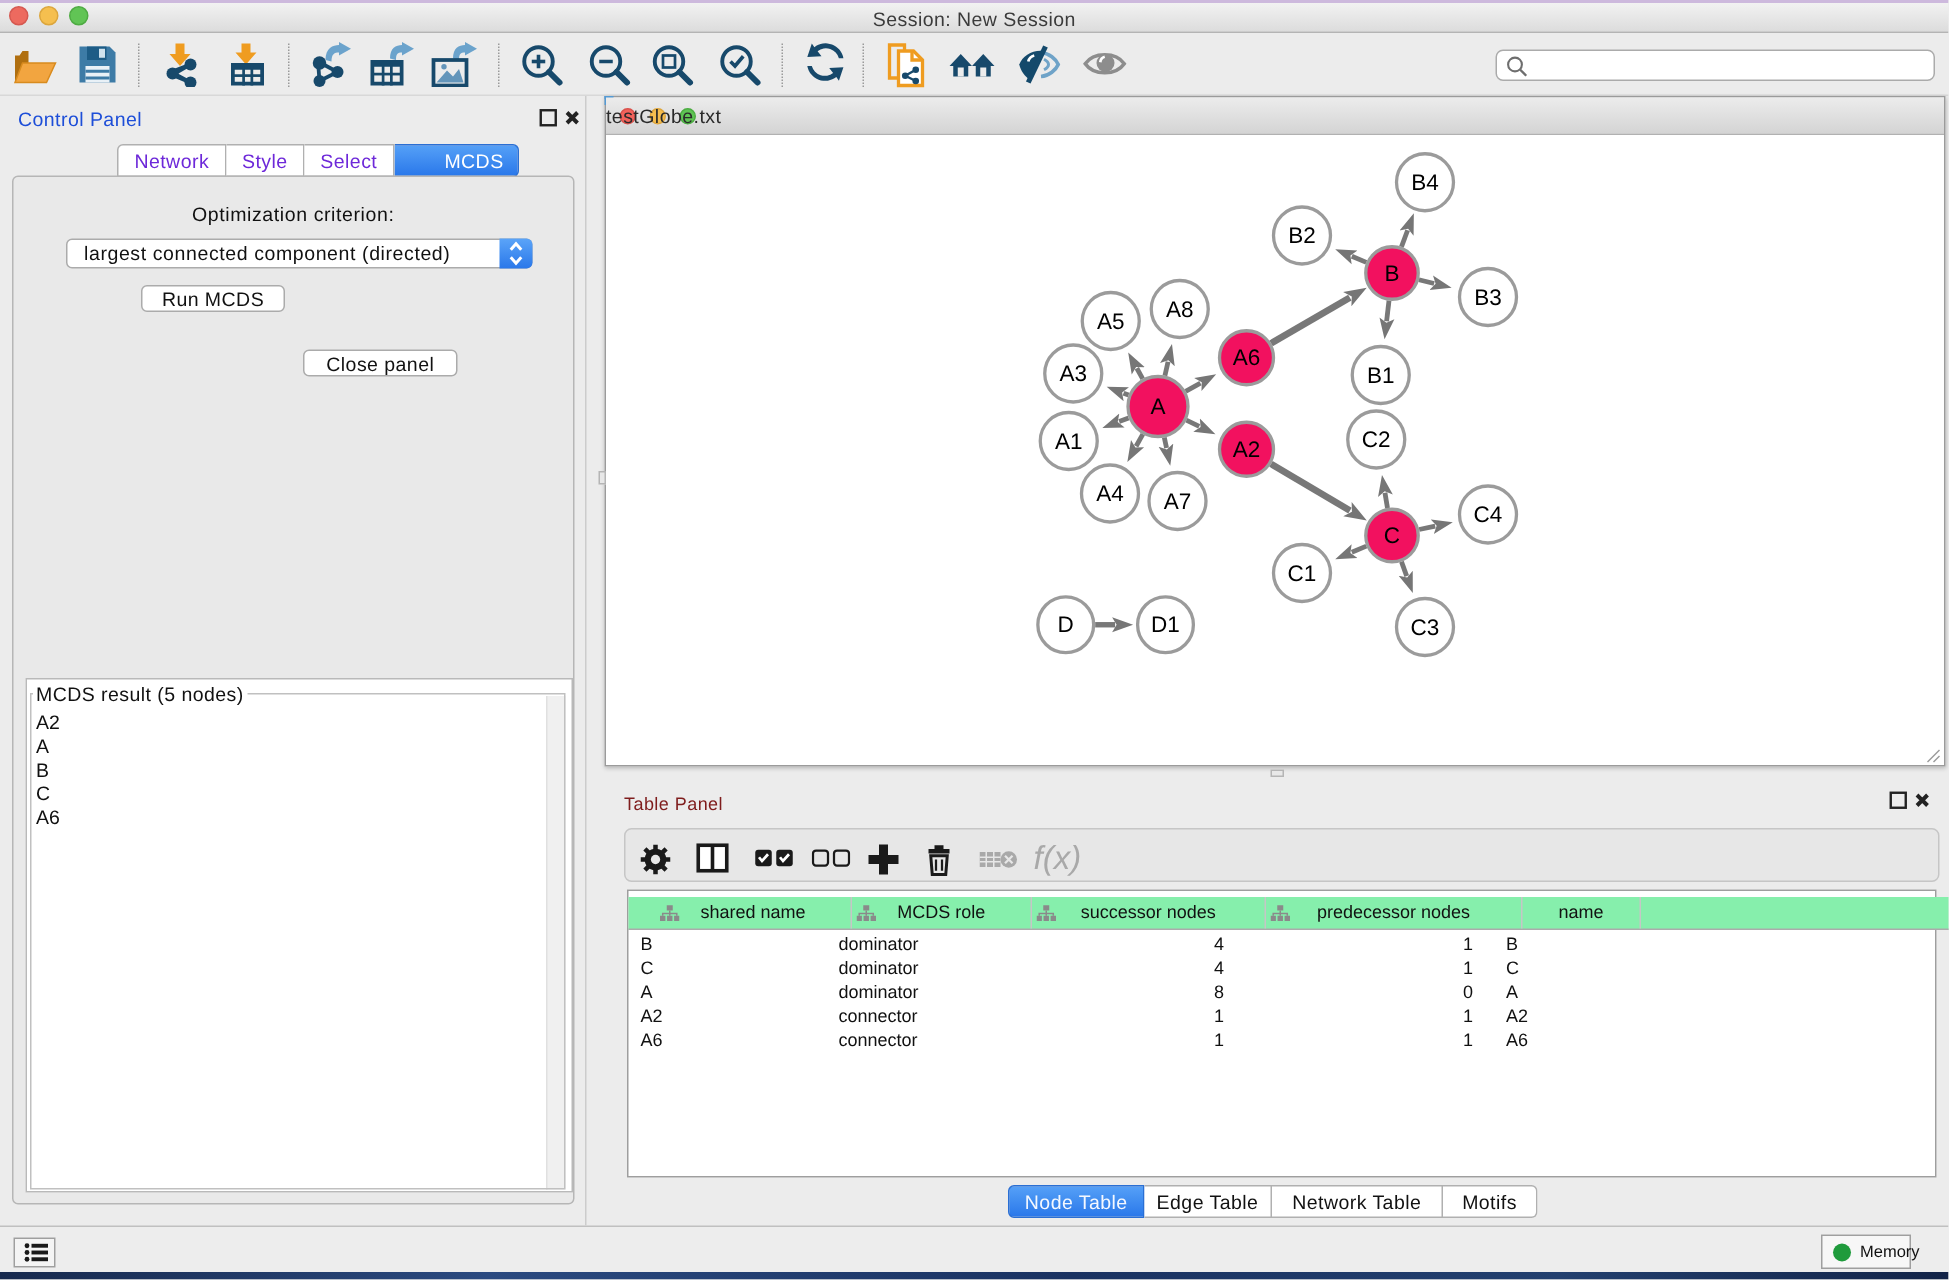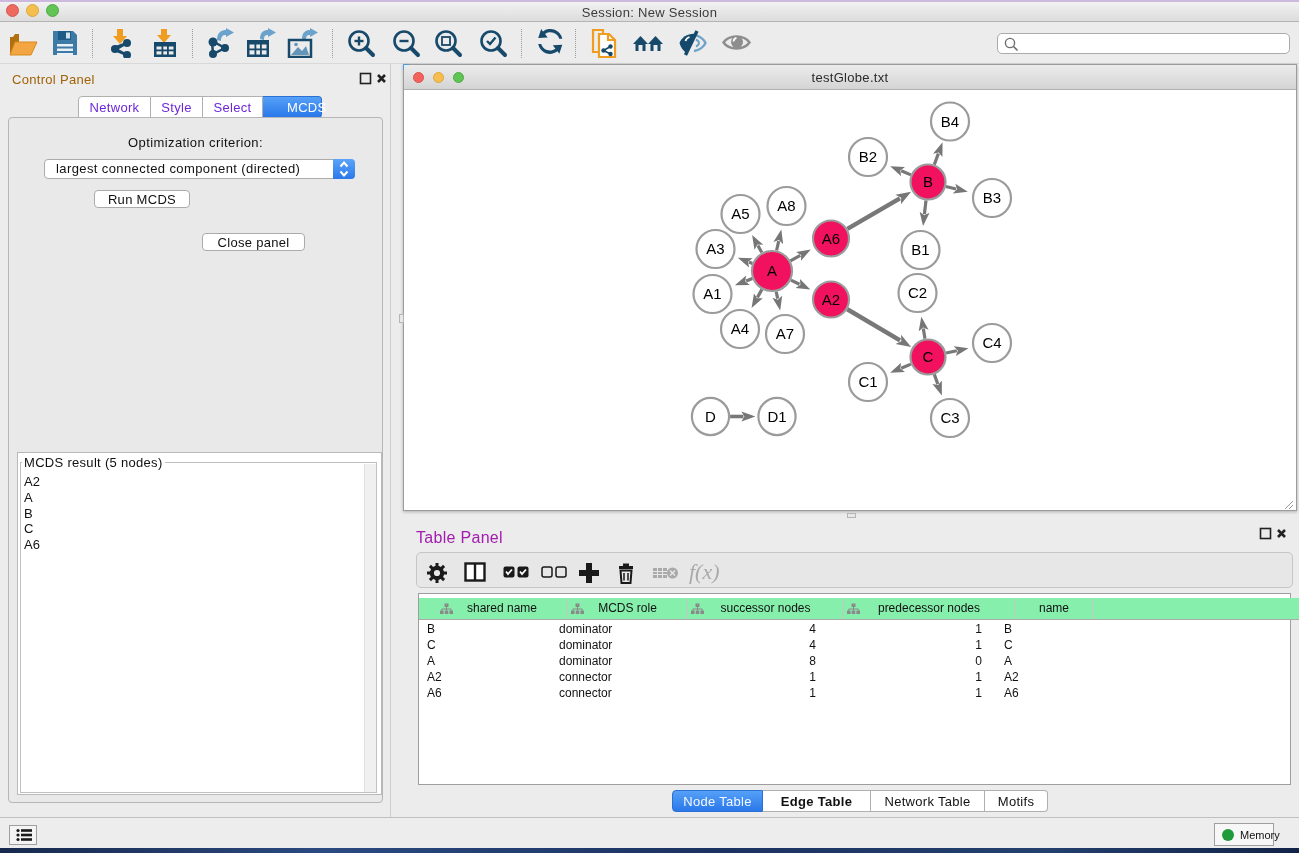--- a/index.html
+++ b/index.html
@@ -21,21 +21,21 @@
 #toolbar { left:0; top:22px; width:1299px; height:42px; background:#ececec; border-bottom:1px solid #d8d8d8; }
 .sep { top:7px; height:29px; width:0; border-left:1px dotted #9a9a9a; }
 .ticon { top:6px; }
 
 
 #search { left:997px; top:33px; width:293px; height:21px; background:#fff;
   border:1px solid #ababab; border-radius:5px; }
 
 
 #cpanel { left:0; top:64px; width:391px; height:753px; background:#ececec; border-right:1px solid #cccccc; }
-#cpanel .hdr { left:12px; top:8px; font-size:13px; color:#a16207; letter-spacing:0.3px; }
+#cpanel .hdr { left:12px; top:8px; font-size:13px; color:#1d4ed8; letter-spacing:0.3px; }
 .paneicons { top:8px; }
 #cp-tabs { top:32px; left:78px; height:22px; }
 .tab { float:left; height:22px; line-height:21px; font-size:13px; color:#6d28d9; letter-spacing:0.3px;
   background:#fff; border:1px solid #b0b0b0; border-left:none; text-align:center; }
 .tab.first { border-left:1px solid #b0b0b0; border-radius:4px 0 0 0; }
 .tab.sel { background:linear-gradient(#55a0f7,#2a78ea); color:#fff; border-color:#2a6fd4; border-radius:0 4px 4px 0; }
 #cp-content { left:8px; top:53px; width:375px; height:686px; background:#e9e9e9;
   border:1px solid #b6b6b6; border-radius:4px; }
 #optlabel { top:17px; letter-spacing:0.4px; width:100%; text-align:center; font-size:13px; color:#111; }
 #dropdown { left:35px; top:41px; width:311px; height:20px; background:#fff;
@@ -50,33 +50,33 @@
 #fieldset { left:2px; top:9px; width:357px; height:331px; border:1px solid #c0c0c0; }
 #fieldlabel { left:4px; top:2px; background:#fff; font-size:13px; color:#111; padding:0 2px; letter-spacing:0.3px; }
 #resultlist { left:6px; top:21px; font-size:13px; color:#111; line-height:15.8px; }
 #rscroll { right:4px; top:11px; width:13px; height:329px; background:#f0f0f0; border-left:1px solid #e0e0e0;}
 
 
 #netwin { left:403px; top:64px; width:894px; height:447px; background:#fff;
   border:1px solid #9b9b9b; box-shadow:0 1px 3px rgba(0,0,0,0.25); }
 #nettitle { left:0; top:0; width:100%; height:25px; background:linear-gradient(#ececec,#d4d4d4);
   border-bottom:1px solid #b1b1b1; }
-#nettitle .title { width:100%; text-align:center; top:5px; font-size:13px; color:#2a2a2a; letter-spacing:0.3px; }
+#nettitle .title { width:100%; text-align:left; top:5px; font-size:13px; color:#2a2a2a; letter-spacing:0.3px; }
 .tls { border-radius:50%; width:11px; height:11px; top:7px; }
 #ntl-r { left:9px;  background:#f3625b; border:0.5px solid #da524c; }
 #ntl-y { left:29px; background:#f6be4f; border:0.5px solid #dfa63c; }
 #ntl-g { left:49px; background:#5fc454; border:0.5px solid #4cad42; }
 #grip { right:2px; bottom:2px; width:12px; height:12px; }
 
 
 .handle { background:#e8e8e8; border:1px solid #b5b5b5; }
 
 
 #tpanel { left:392px; top:519px; width:907px; height:298px; background:#ececec; }
-#tpanel .hdr { left:24px; top:10px; font-size:16px; color:#a21caf; letter-spacing:0.3px; }
+#tpanel .hdr { left:24px; top:10px; font-size:12px; color:#7f1d1d; letter-spacing:0.3px; }
 #ttoolbar { left:24px; top:33px; width:877px; height:36px; background:#e7e7e7;
   border:1px solid #c6c6c6; border-radius:5px; }
 #ttable { left:26px; top:74px; width:873px; height:192px; background:#fff; border:1px solid #9e9e9e; }
 #thead { left:0; top:4px; width:987px; height:22px; background:#86efac; border-bottom:1px solid #ababab;padding-left:18px; }
 .th { float:left; height:21px; border-right:1px solid #c6c6c6; font-size:12px; color:#111;
   text-align:center; line-height:21px; position:relative; }
 .th svg { position:absolute; left:3px; top:5px; }
 .trow { position:absolute; font-size:12px; color:#111; height:16px; line-height:16px; }
 #ttabs { left:280px; top:271px; height:22px; }
 .btab { float:left; height:22px; line-height:21px; font-size:13px; color:#111; background:#fff; letter-spacing:0.3px;
@@ -233,21 +233,21 @@
 <div class="abs" id="cpanel">
   <div class="abs hdr">Control Panel</div>
   <div class="abs paneicons" style="left:358px;"><svg width="30" height="14">
     <rect x="2.5" y="1.5" width="10" height="10" fill="none" stroke="#222" stroke-width="1.6"></rect>
     <path d="M20 2 L27 9 M27 2 L20 9" stroke="#222" stroke-width="2.6" transform="translate(0,1)"></path>
   </svg></div>
   <div class="abs" id="cp-tabs">
     <div class="tab first" style="width:73px;">Network</div>
       <div class="tab" style="width:52px;">Style</div>
       <div class="tab" style="width:60px;text-align:center;">Select</div>
-      <div class="tab sel" style="width:59px;padding-left:24px;">MCDS</div>
+      <div class="tab sel" style="width:83px;padding-left:24px;">MCDS</div>
   </div>
   <div class="abs" id="cp-content">
     <div class="abs" id="optlabel">Optimization criterion:</div>
     <div class="abs" id="dropdown">largest connected component (directed)
       <div class="abs" id="dd-step">
           <svg width="22" height="20" style="position:absolute; left:0; top:0;">
       <path d="M7.5 7.5 L11 3.5 L14.5 7.5" fill="none" stroke="#fff" stroke-width="2"></path>
       <path d="M7.5 12.5 L11 16.5 L14.5 12.5" fill="none" stroke="#fff" stroke-width="2"></path>
     </svg>
         </div>
@@ -410,21 +410,21 @@
       <g fill="#a9a9a9">
           <rect x="0" y="1" width="14" height="10"></rect>
           <line x1="0" y1="4.5" x2="14" y2="4.5" stroke="#e7e7e7"></line>
           <line x1="0" y1="7.5" x2="14" y2="7.5" stroke="#e7e7e7"></line>
           <line x1="4.5" y1="1" x2="4.5" y2="11" stroke="#e7e7e7"></line>
           <line x1="9.5" y1="1" x2="9.5" y2="11" stroke="#e7e7e7"></line>
         </g>
       <circle cx="19.5" cy="6" r="5.5" fill="#a9a9a9"></circle>
       <path d="M17 3.5 L22 8.5 M22 3.5 L17 8.5" stroke="#e7e7e7" stroke-width="1.5"></path>
     </svg>
-    <div class="abs" style="left:272px; top:6px; width:50px; height:26px; font-family:Liberation Serif, serif; font-style:italic; font-size:22px; color:#a9a9a9;">f(x)</div>
+    <div class="abs" style="left:272px; top:6px; width:50px; height:26px; font-family:Liberation Sans, sans-serif; font-style:italic; font-size:22px; color:#a9a9a9;">f(x)</div>
 </div>
   <div class="abs" id="ttable">
     <div class="abs" id="thead">
       <div class="th" style="width:131px;"><svg width="13" height="12">
             <g fill="#8a8a8a">
               <rect x="4.5" y="0.5" width="4" height="3.5"></rect>
               <rect x="0" y="7.5" width="3.6" height="3.5"></rect>
               <rect x="4.7" y="7.5" width="3.6" height="3.5"></rect>
               <rect x="9.4" y="7.5" width="3.6" height="3.5"></rect>
               <path d="M6.5 4 V6 M1.8 7.5 V6 H11.2 V7.5 M6.5 6 V7.5" stroke="#8a8a8a" fill="none"></path>
@@ -480,21 +480,21 @@
       <div class="trow" style="left:407px; top:75px; width:156px; text-align:right;">1</div>
       <div class="trow" style="left:585px; top:75px; width:70px;">A2</div>
       <div class="trow" style="left:8px; top:91px; width:120px;">A6</div>
       <div class="trow" style="left:140px; top:91px; width:110px;">connector</div>
       <div class="trow" style="left:251px; top:91px; width:146px; text-align:right;">1</div>
       <div class="trow" style="left:407px; top:91px; width:156px; text-align:right;">1</div>
       <div class="trow" style="left:585px; top:91px; width:70px;">A6</div>
   </div>
   <div class="abs" id="ttabs">
     <div class="btab first sel" style="width:91px;">Node Table</div>
-      <div class="btab" style="width:108px;font-weight:bold;">Edge Table</div>
+      <div class="btab" style="width:85px;">Edge Table</div>
       <div class="btab" style="width:114px;">Network Table</div>
       <div class="btab last" style="width:63px;">Motifs</div>
   </div>
 </div>
 
 <div class="abs" id="statusbar">
   <div class="abs" id="stbtn">
       <svg width="26" height="18" style="position:absolute; left:1px; top:0px;">
     <g fill="#1a1a1a">
       <circle cx="7" cy="4.5" r="1.6"></circle>

